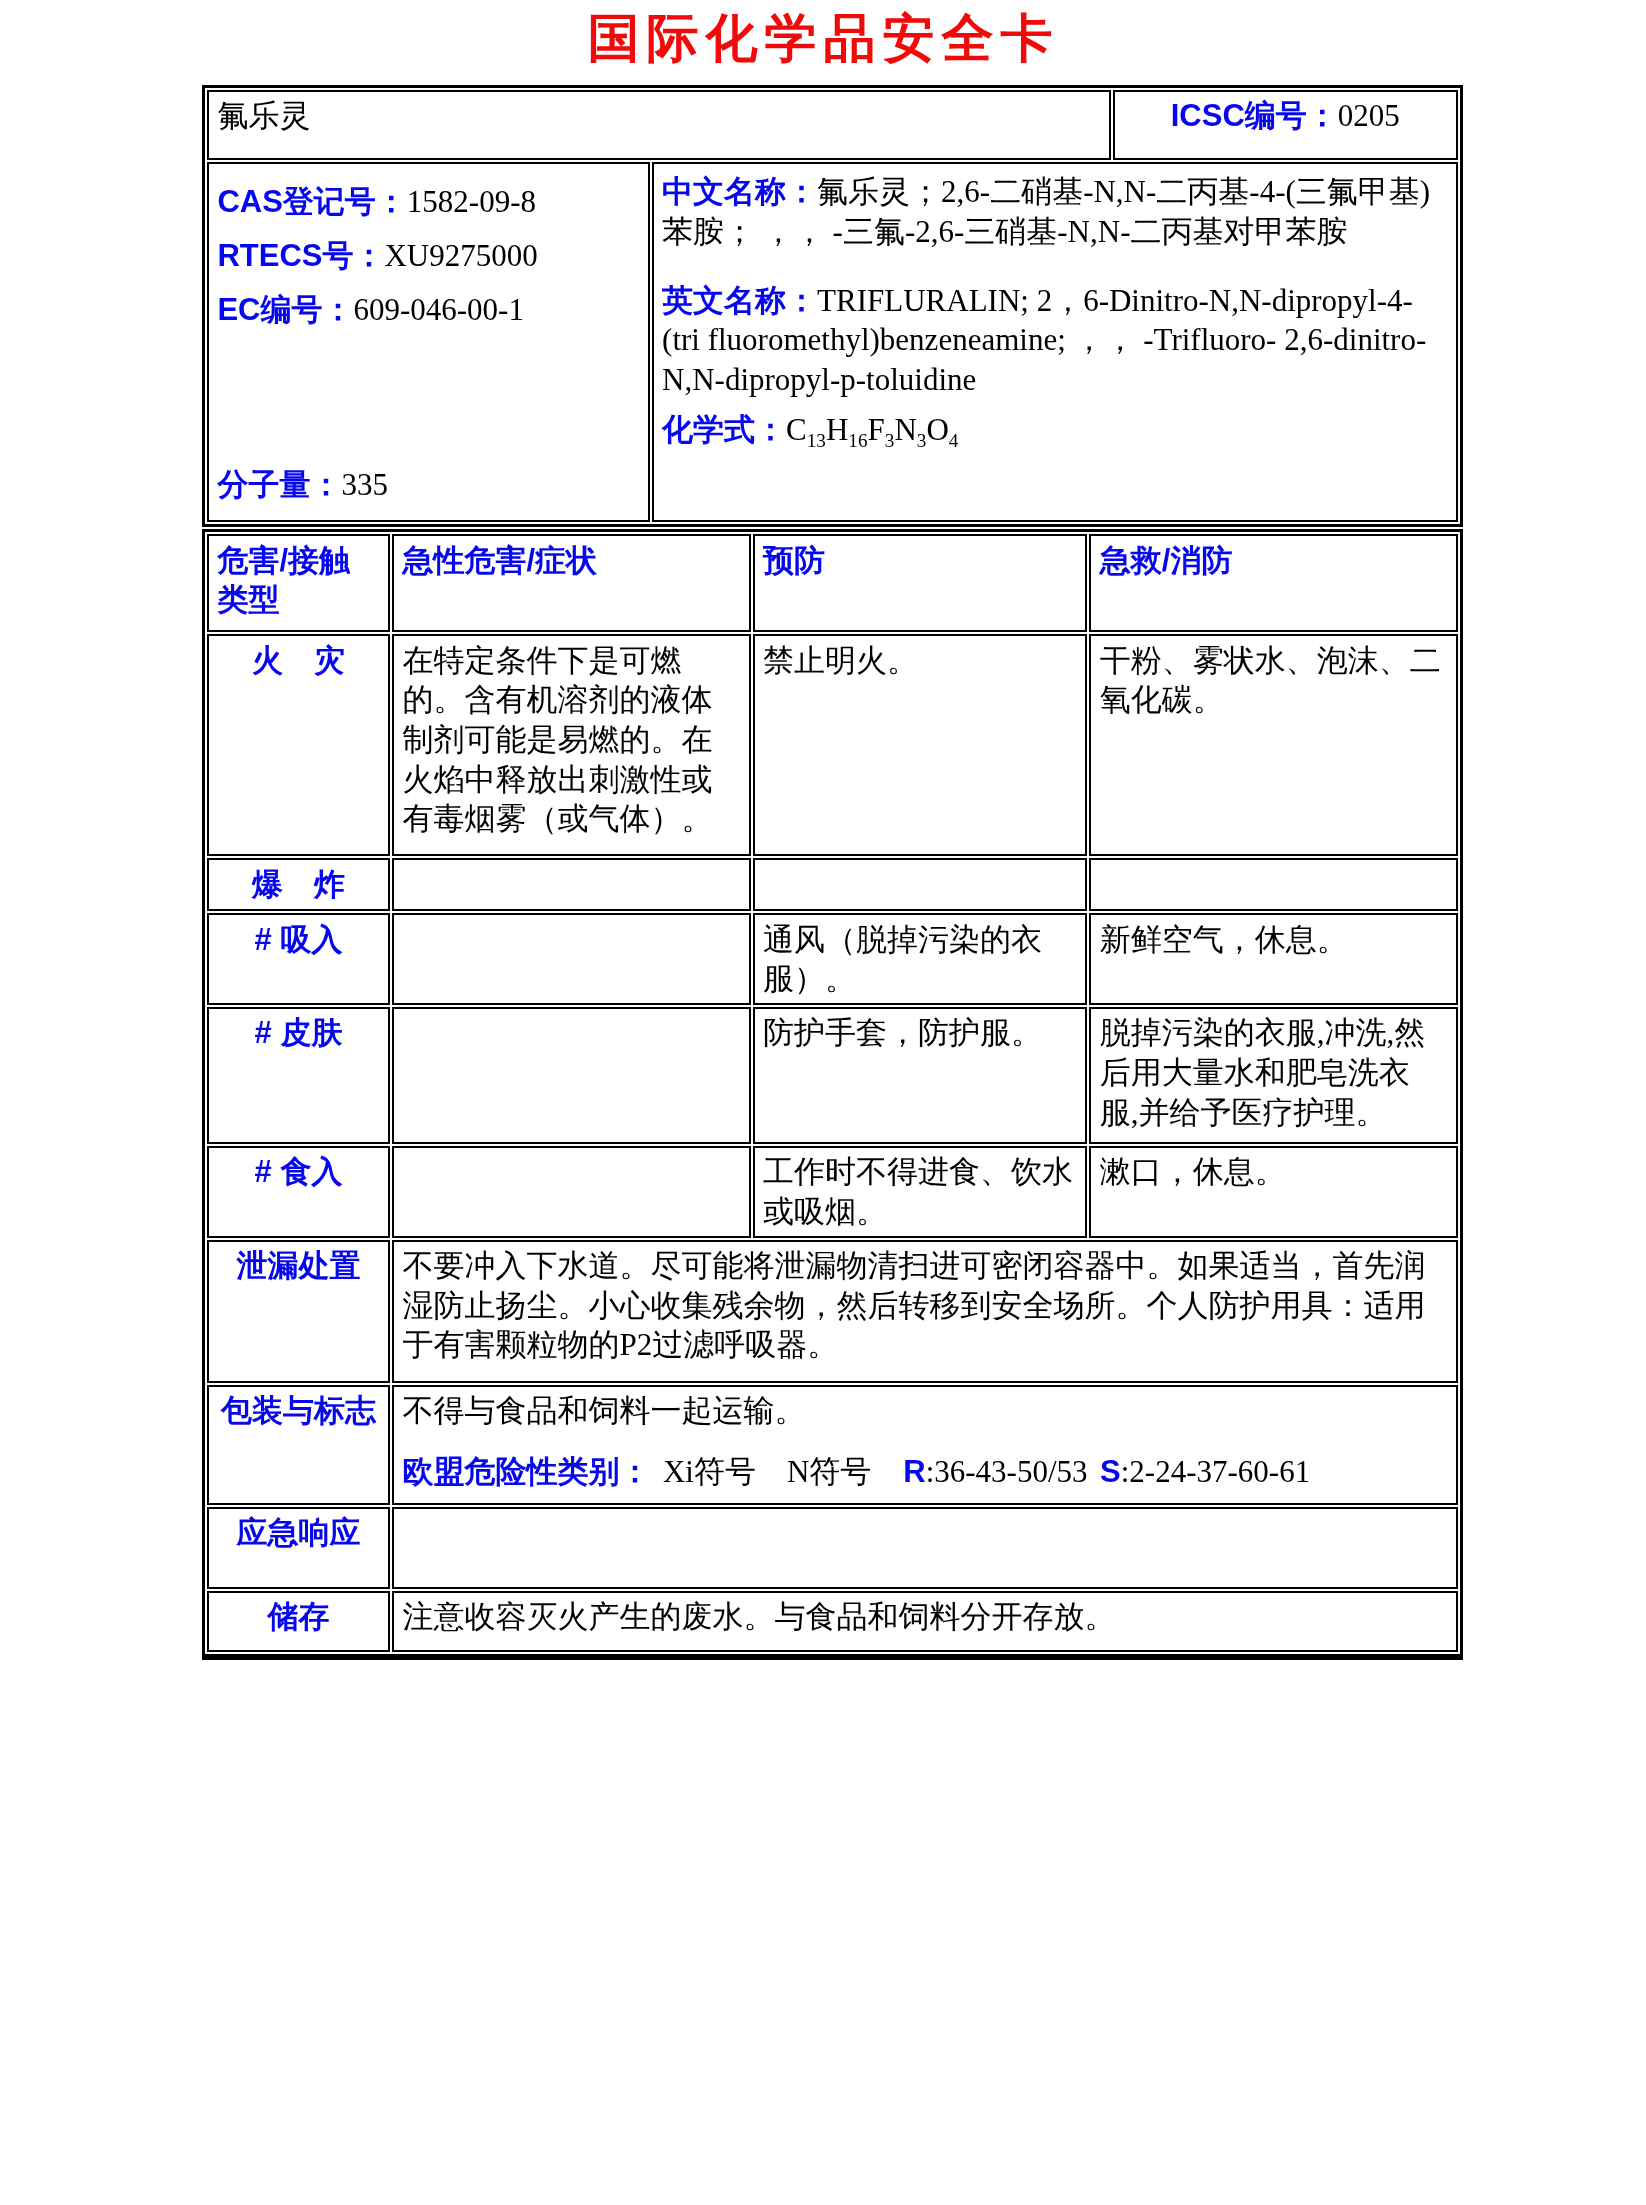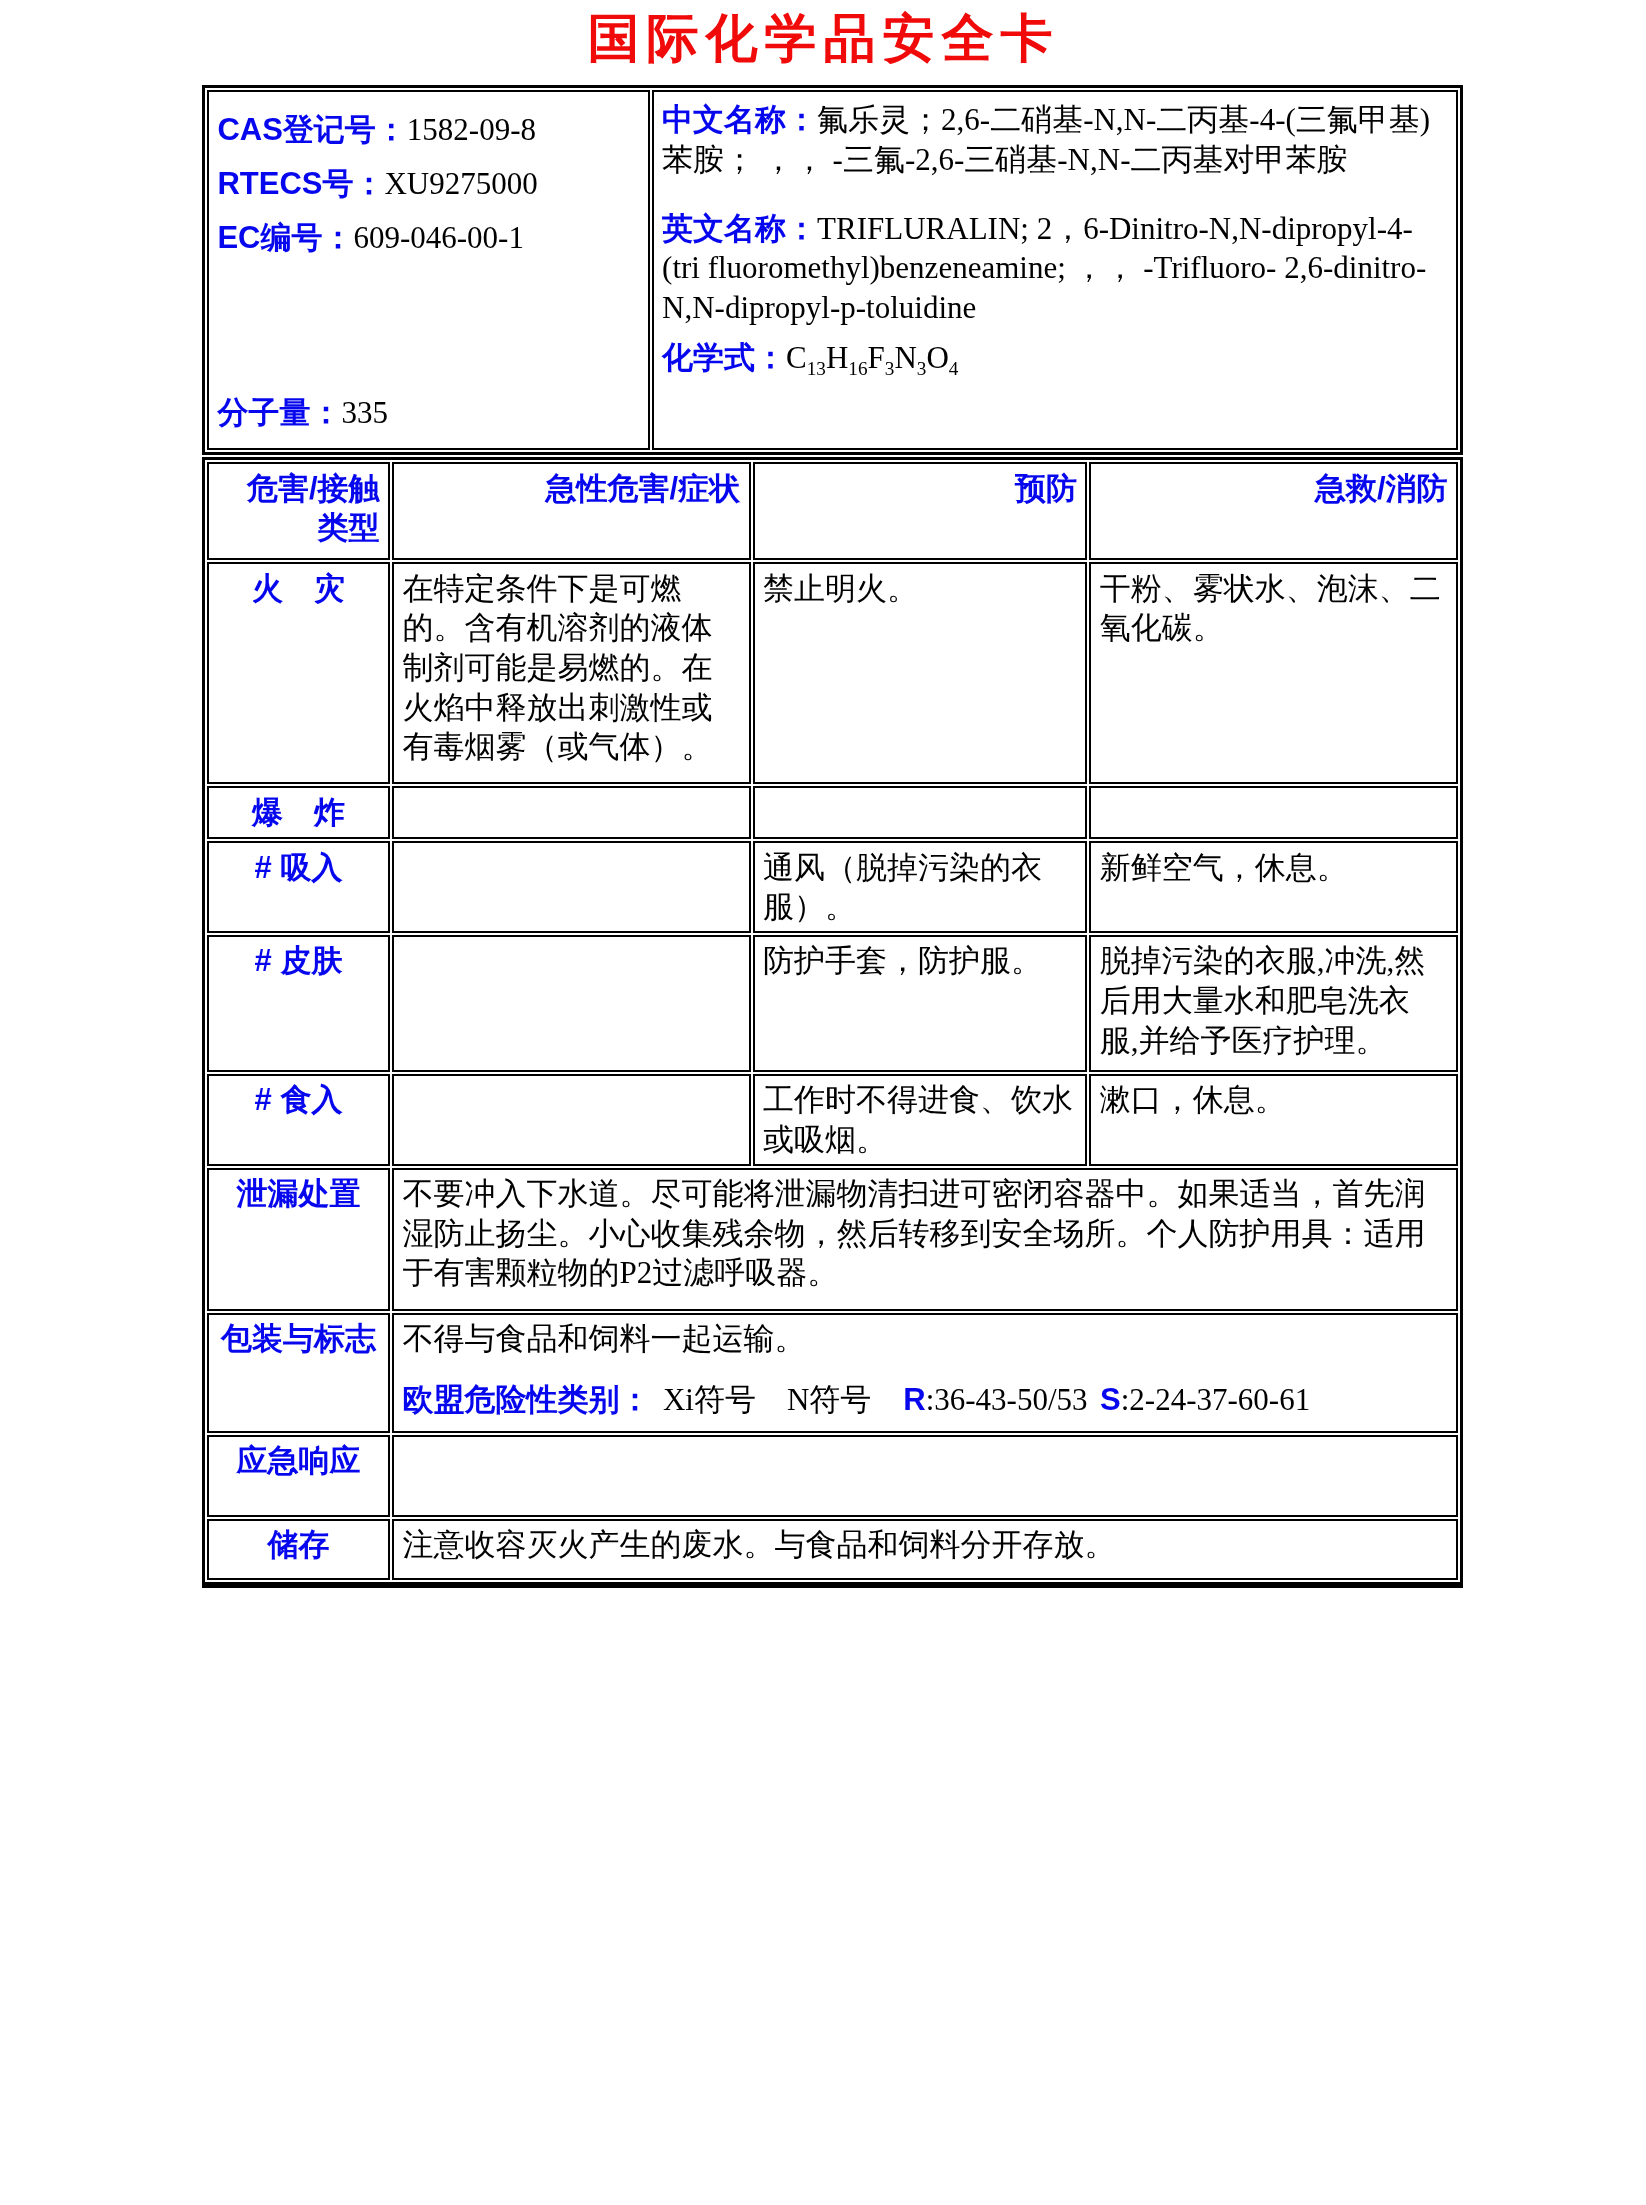--- a/index.html
+++ b/index.html
@@ -71,21 +71,21 @@
   .id-line{margin-top:14px;font-size:31px;}
   .ids-spacer{flex:1;}
   .mw-line{margin-bottom:4.2px;font-size:31px;}
   .name-para{margin:4.2px 0 0 0;font-size:31px;}
   .name-para.en{margin-top:29px;}
   .formula-line{margin-top:9.8px;font-size:31px;}
   .formula-line sub{font-size:62%;}
   
   th.col-head{
     vertical-align:middle;
-    text-align:right;
+    text-align:left;
     white-space:pre-line;
     font-size:32px;
     line-height:1.5;
   }
   td.type-cell{
     vertical-align:middle;
     text-align:center;
     font-size:32px;
     white-space:nowrap;
     margin-left:40px;
@@ -117,20 +117,26 @@
 
   <div class="card">
 
     <table class="sheet info">
       <colgroup>
           <col style="width:35.5%">
           <col style="width:36.8%">
           <col style="width:27.7%">
         </colgroup>
       <tbody>
+          <tr style="height:70px;">
+        <td class="name-cell" colspan="2">氟乐灵</td>
+        <td class="icsc-cell">
+          <span class="blue">ICSC编号：</span><span>0205</span>
+        </td>
+      </tr>
       <tr>
         <td class="ids-cell">
           <div class="ids-flex">
             <div class="id-line">
               <span class="blue">CAS登记号：</span><span>1582-09-8</span>
             </div>
             <div class="id-line">
               <span class="blue">RTECS号：</span><span>XU9275000</span>
             </div>
             <div class="id-line">

